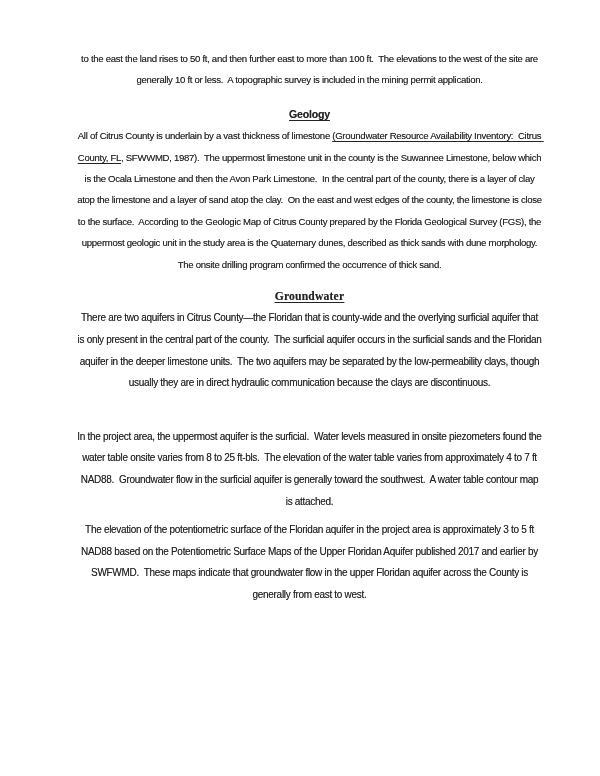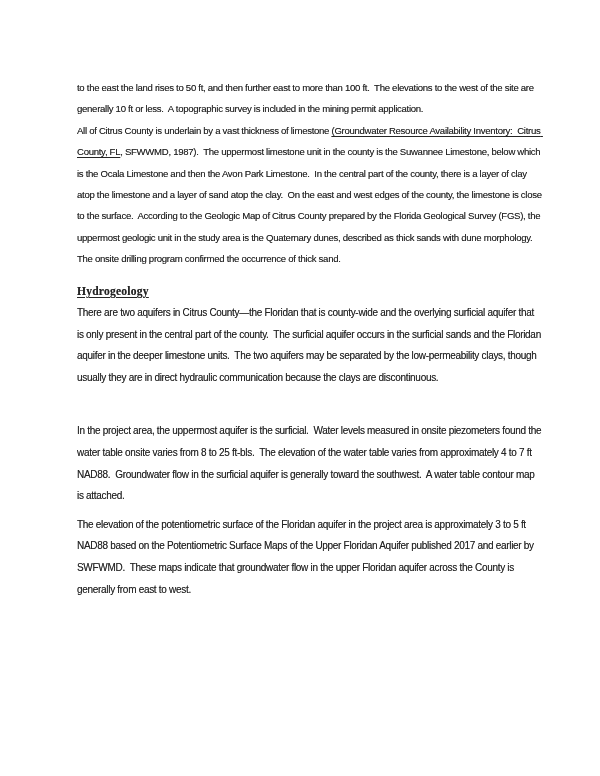--- a/index.html
+++ b/index.html
@@ -7,21 +7,22 @@
     padding: 0;
     background: #ffffff;
   }
   .page {
     position: relative;
     width: 600px;
     height: 776px;
     background: var(--page-bg, #ffffff);
     overflow: hidden;
     box-sizing: border-box;
-    padding: 77px 58px 0 77px;
+    padding: 48px 58px 0 77px;
+    text-align: center;
   }
   .doc-body {
     color: var(--text-color, #242424);
     font-family: "Liberation Sans", "DejaVu Sans", sans-serif;
     text-shadow: 0 0 0.4px rgba(40,40,40,0.55);
   }
   .block {
     margin: 0;
     white-space: pre-wrap;
   }
@@ -60,19 +61,20 @@
   }
   .gap-xl { margin-top: 32px; }
   .gap-lg { margin-top: 7px; }
 </style>
 </head>
 <body>
 
 <main class="page">
   <div class="doc-body">
       <p class="block body sm"><span>to the east the land rises to 50 ft, and then further east to more than 100 ft.  The elevations to the west of the site are generally 10 ft or less.  A topographic survey is included in the mining permit application.</span></p>
+      <p class="block heading sans"><span class="u b">Geology</span></p>
       <p class="block body sm"><span>All of Citrus County is underlain by a vast thickness of limestone </span><span class="u">(Groundwater Resource Availability Inventory:  Citrus County, FL</span><span>, SFWWMD, 1987).  The uppermost limestone unit in the county is the Suwannee Limestone, below which is the Ocala Limestone and then the Avon Park Limestone.  In the central part of the county, there is a layer of clay atop the limestone and a layer of sand atop the clay.  On the east and west edges of the county, the limestone is close to the surface.  According to the Geologic Map of Citrus County prepared by the Florida Geological Survey (FGS), the uppermost geologic unit in the study area is the Quaternary dunes, described as thick sands with dune morphology.  The onsite drilling program confirmed the occurrence of thick sand.</span></p>
-      <p class="block heading serif"><span class="u b">Hydrogeology</span></p>
+      <p class="block heading serif"><span class="u b">Groundwater</span></p>
       <p class="block body lg"><span>There are two aquifers in Citrus County—the Floridan that is county-wide and the overlying surficial aquifer that is only present in the central part of the county.  The surficial aquifer occurs in the surficial sands and the Floridan aquifer in the deeper limestone units.  The two aquifers may be separated by the low-permeability clays, though usually they are in direct hydraulic communication because the clays are discontinuous.</span></p>
       <p class="block body lg gap-xl"><span>In the project area, the uppermost aquifer is the surficial.  Water levels measured in onsite piezometers found the water table onsite varies from 8 to 25 ft-bls.  The elevation of the water table varies from approximately 4 to 7 ft NAD88.  Groundwater flow in the surficial aquifer is generally toward the southwest.  A water table contour map is attached.</span></p>
       <p class="block body lg gap-lg"><span>The elevation of the potentiometric surface of the Floridan aquifer in the project area is approximately 3 to 5 ft NAD88 based on the Potentiometric Surface Maps of the Upper Floridan Aquifer published 2017 and earlier by SWFWMD.  These maps indicate that groundwater flow in the upper Floridan aquifer across the County is generally from east to west.</span></p>
     </div>
 </main>
 
 </body></html>

